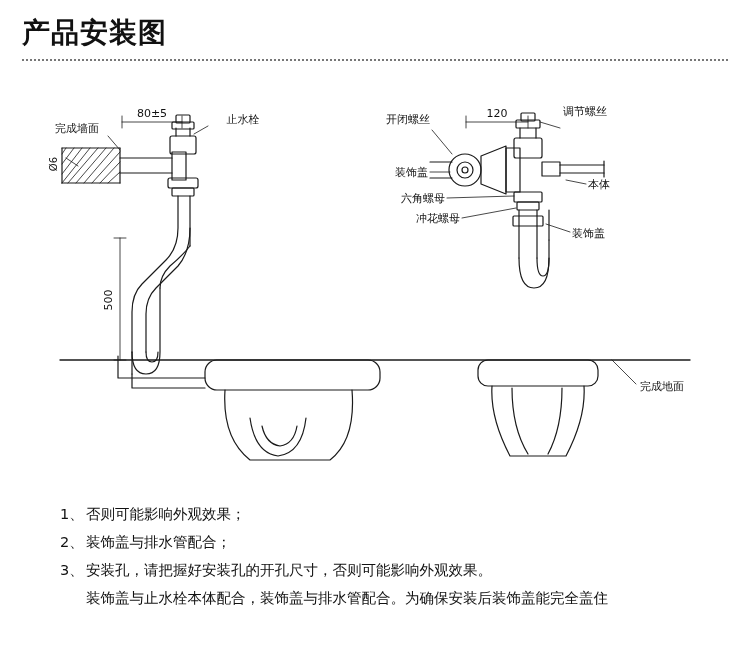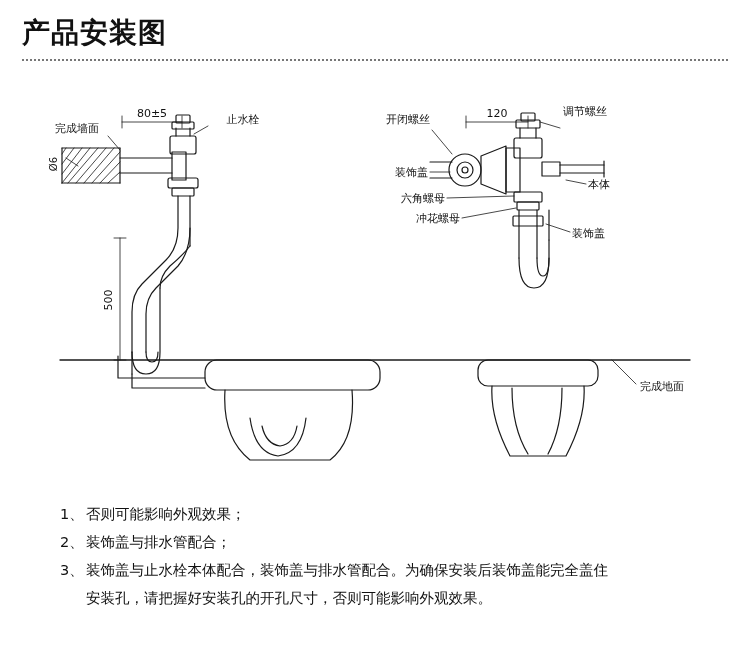--- a/index.html
+++ b/index.html
@@ -236,19 +236,19 @@
     </div>
     <div class="note-row">
       <span class="note-num">2、</span>
       <span class="note-text">
         <span class="cont">装饰盖与排水管配合；</span>
       </span>
     </div>
     <div class="note-row">
       <span class="note-num">3、</span>
       <span class="note-text">
+        <span class="cont">安装孔，请把握好安装孔的开孔尺寸，否则可能影响外观效果。</span>
         <span class="cont">装饰盖与止水栓本体配合，装饰盖与排水管配合。为确保安装后装饰盖能完全盖住</span>
-        <span class="cont">安装孔，请把握好安装孔的开孔尺寸，否则可能影响外观效果。</span>
       </span>
     </div>
   </div>
 
 </div>
 
 </body></html>

